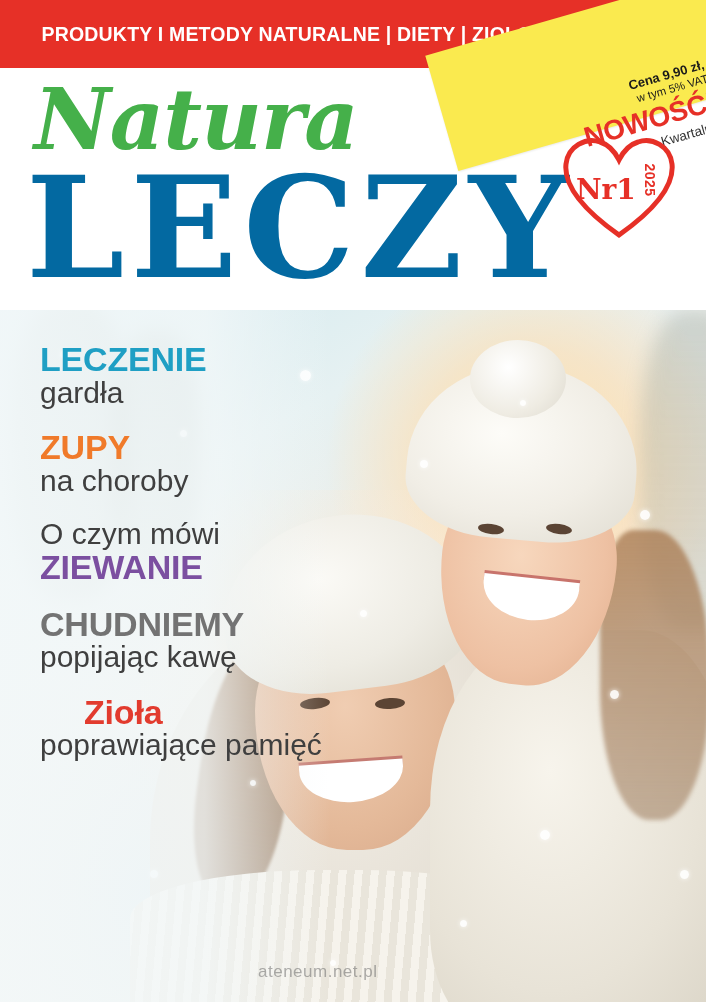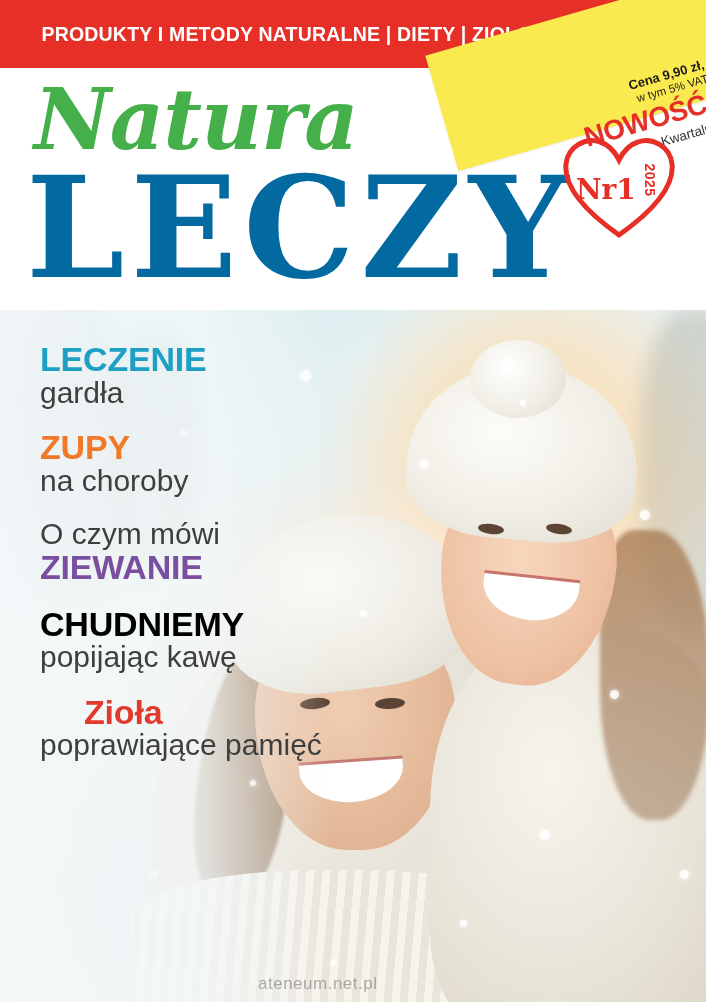--- a/index.html
+++ b/index.html
@@ -383,33 +383,33 @@
     font-weight: normal;
     line-height: 1.05;
     color: #3f3f3f;
   }
   .line.l1 { margin-top: 32px; padding-left: 40px; }
   .line.l1 .big { color: #1f9fc4; }
   .line.l2 .big { color: #f07a2a; }
   .line.l3 .big { color: #5aa832; }
   .line.l4 .big { color: #7b4fa0; }
   .line.l4 .small { color: #3f3f3f; }
-  .line.l5 .big { color: #000000; }
+  .line.l5 .big { color: #737373; }
   .line.l6 .big { color: #e23b2e; margin-left: 44px; }
 
   
   .line.small-first .small { order: 1; }
   .line.small-first { display: flex; flex-direction: column; justify-content: center; }
   .line.small-first .big { order: 2; }
 
   
   .watermark {
     position: absolute;
     left: 258px;
-    bottom: 8px;
+    bottom: 20px;
     font-size: 17px;
     color: rgba(110,110,110,0.55);
     letter-spacing: 0.5px;
     z-index: 10;
     font-family: "Liberation Sans", sans-serif;
   }
 </style>
 </head>
 <body>
 

